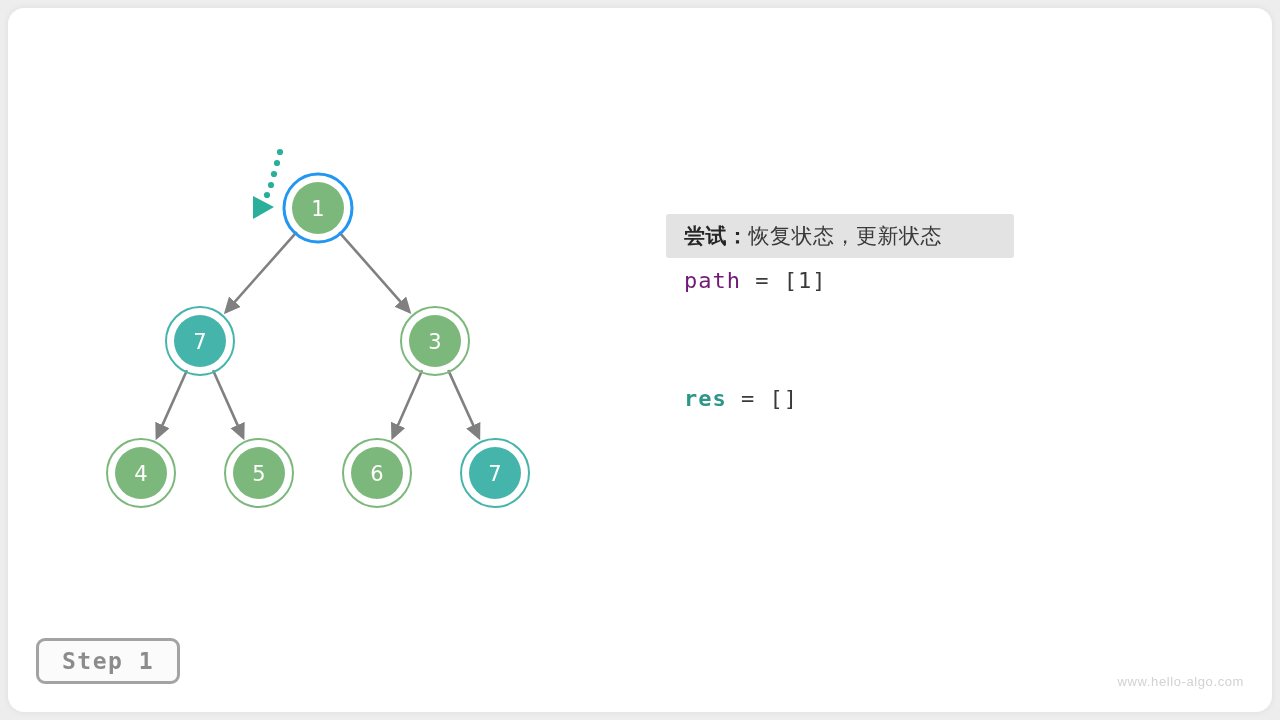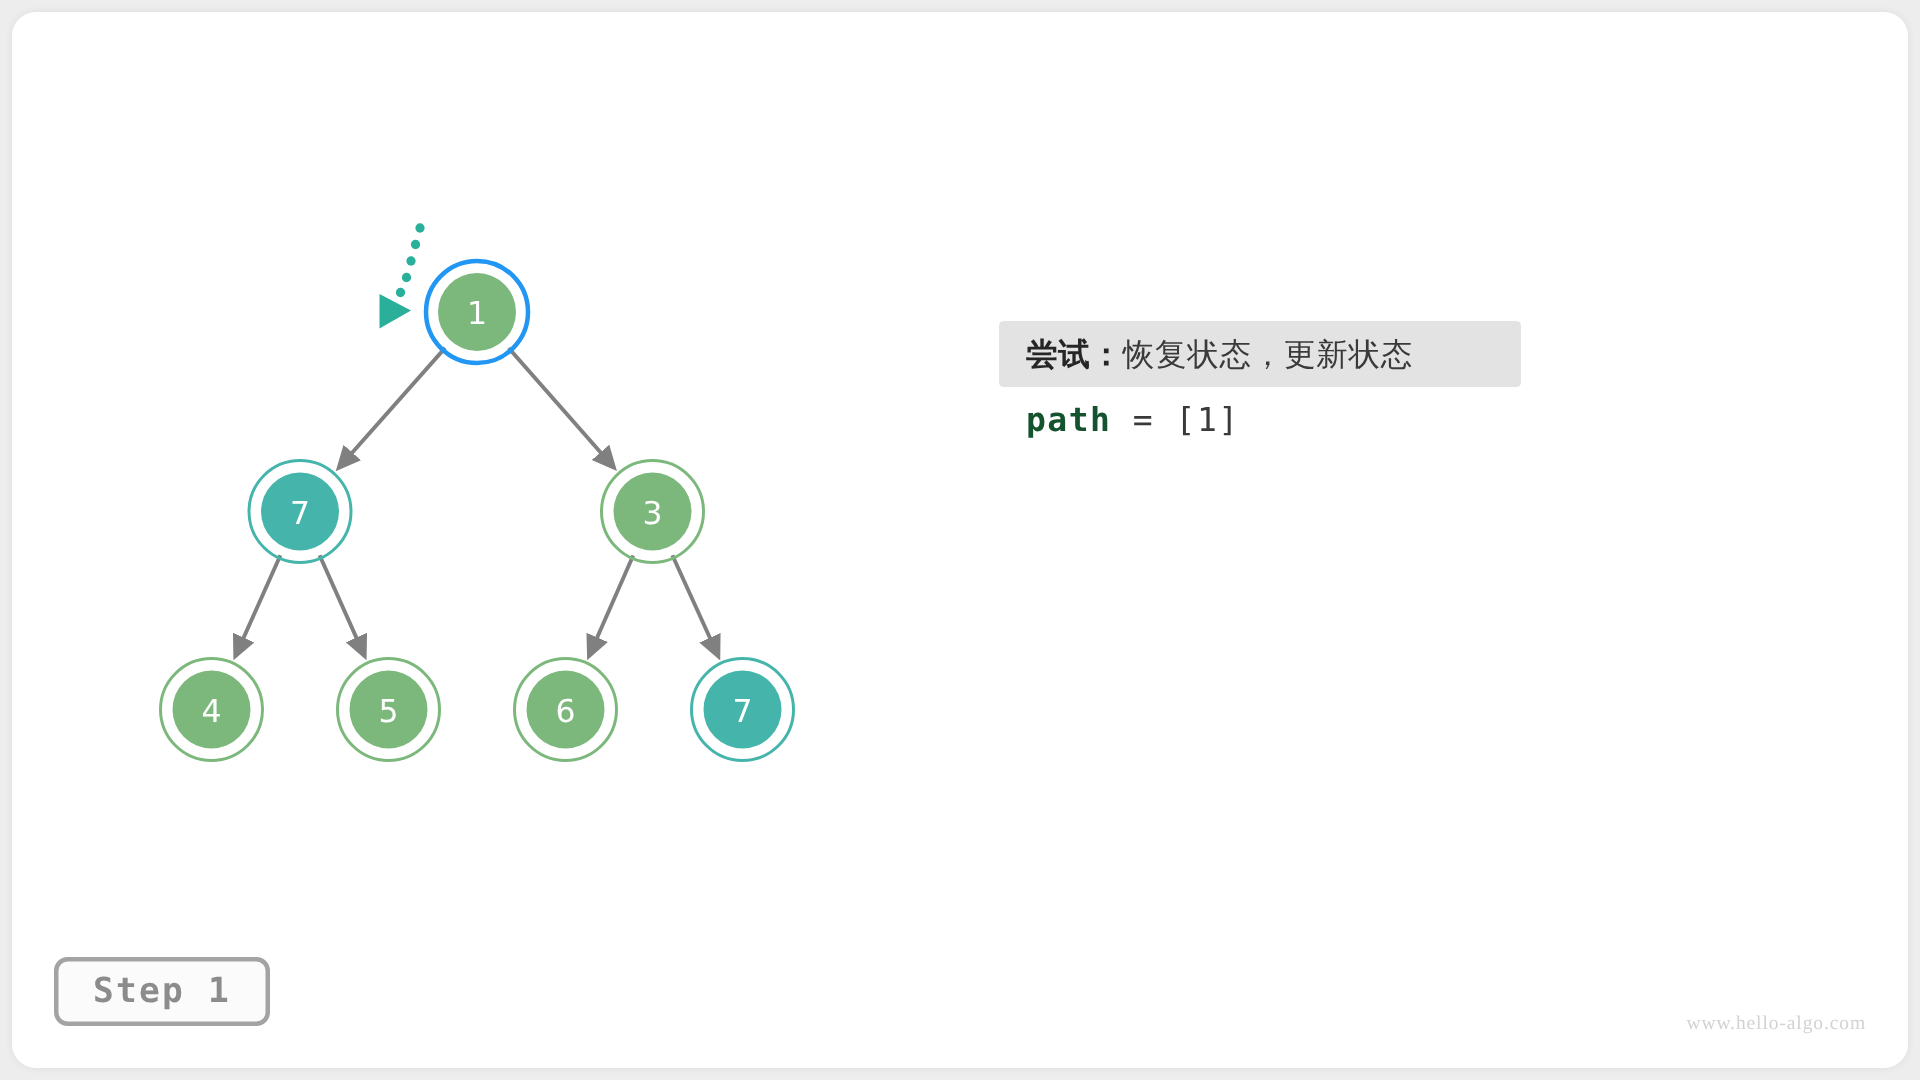--- a/index.html
+++ b/index.html
@@ -90,22 +90,22 @@
 
   .line.code {
     font-family: "DejaVu Sans Mono", "Liberation Mono", monospace;
     font-size: 22px;
     letter-spacing: 1px;
     padding-left: 18px;
     margin-left: -18px;
   }
 
   .var-path {
-    color: #14532d;
-    font-weight: bold;
+    color: #701a75;
+    font-weight: normal;
   }
 
   .var-res {
     color: #2e9688;
     font-weight: bold;
   }
 
   .code-rest {
     color: #3a3a3a;
   }
@@ -133,21 +133,21 @@
     color: #8c8c8c;
     letter-spacing: 1.5px;
     box-sizing: border-box;
   }
 
   
   #watermark {
     position: absolute;
     right: 36px;
     top: 674px;
-    font-family: Liberation Serif, serif;
+    font-family: Liberation Sans, sans-serif;
     font-size: 13px;
     color: #d2d2d2;
     letter-spacing: 0.6px;
   }
 </style>
 </head>
 <body>
 
 <div id="canvas">
   <div class="card"></div>
@@ -210,20 +210,21 @@
         <circle cx="271" cy="185" r="3.1" fill="#2ab09a"></circle>
         <circle cx="267" cy="195" r="3.1" fill="#2ab09a"></circle>
         <polygon points="253,196 274,207 253,219" fill="#2ab09a"></polygon>
       </g>
   </svg>
 
   <div id="info-panel">
       <div class="line cn highlight"><span class="lead">尝试：</span><span class="body">恢复状态，更新状态</span></div>
       <div class="line code"><span class="var-path">path</span><span class="code-rest"> = [1]</span></div>
       <div class="spacer"></div>
+      <div class="line code"><span class="var-res">res</span><span class="code-rest"> = []</span></div>
     </div>
 
   <div id="step-badge">
     <span>Step 1</span>
   </div>
 
   <div id="watermark">
     <span>www.hello-algo.com</span>
   </div>
 </div>

